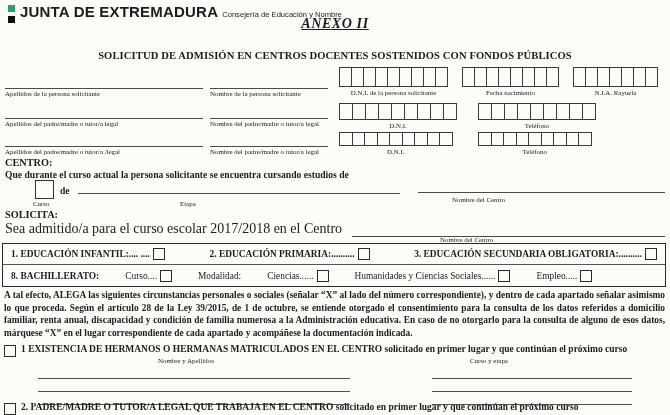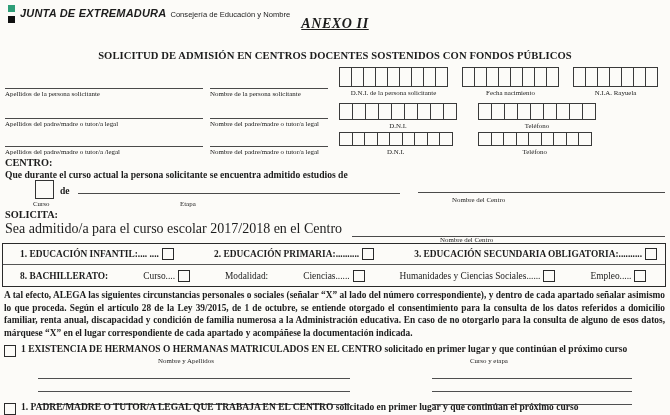--- a/index.html
+++ b/index.html
@@ -17,21 +17,21 @@
     color:var(--ink);
     overflow:hidden;
     box-shadow:0 0 4px rgba(0,0,0,.25);
   }
   
   .logo{position:absolute;left:8px;top:3px;display:flex;gap:5px;}
   .logo-squares{display:flex;flex-direction:column;gap:4px;padding-top:2px;}
   .sq{width:7px;height:7px;display:block;}
   .sq-green{background:var(--green);}
   .sq-black{background:#101010;}
-  .org-name{font-family:"Liberation Sans",sans-serif;font-weight:bold;font-size:11px;letter-spacing:.2px;line-height:12px;font-style:italic;}
+  .org-name{font-family:"Liberation Sans",sans-serif;font-weight:bold;font-size:15px;letter-spacing:.2px;line-height:12px;}
   .org-dept{font-family:"Liberation Sans",sans-serif;font-size:7.6px;margin-top:1px;color:#222;}
   .anexo-title{position:absolute;top:16px;left:0;right:0;text-align:center;
     font-weight:bold;font-size:14px;text-decoration:underline;letter-spacing:.6px;font-style:italic;}
   .subtitle{position:absolute;top:50px;left:0;right:0;text-align:center;font-weight:bold;font-size:10.6px;letter-spacing:.1px;}
 
   
   .wf{position:absolute;}
   .wf .wline{display:block;border-bottom:1.1px solid var(--line);height:12px;}
   .wf .wlbl{display:block;font-size:6.9px;margin-top:1px;color:#161616;}
 
@@ -54,21 +54,21 @@
 
   .solicita-row{position:absolute;left:5px;top:221px;right:5px;display:flex;align-items:flex-end;}
   .solicita-row .txt{font-weight:normal;font-size:14px;white-space:nowrap;}
   .solicita-row .grow-line{flex:1;border-bottom:1.1px solid var(--line);margin-left:10px;height:11px;}
 
   
   .levels-box{position:absolute;left:2px;top:243px;width:664px;height:44px;border:1.4px solid #2a2a2a;box-sizing:border-box;}
   .lv-row{display:flex;align-items:center;height:21px;padding:0 8px;justify-content:space-between;box-sizing:border-box;}
   .lv-row.sep{border-bottom:1px solid #555;}
   .lv-row.second{justify-content:flex-start;gap:26px;}
-  .ck-item{display:inline-flex;align-items:center;font-size:9.4px;white-space:nowrap;margin-left:9px;}
+  .ck-item{display:inline-flex;align-items:center;font-size:9.4px;white-space:nowrap;}
   .ck-item.b{font-weight:bold;}
   .ckbox{display:inline-block;width:10px;height:10px;border:1.2px solid #2a2a2a;margin-left:3px;background:transparent;}
 
   .alega{position:absolute;left:4px;top:289px;width:661px;font-weight:bold;font-size:9.35px;
     line-height:12.5px;text-align:justify;}
 
   
   .sect{position:absolute;left:4px;right:20px;display:flex;align-items:flex-start;gap:5px;}
   .sect .ckbox2{flex:0 0 auto;width:10px;height:10px;border:1.2px solid #2a2a2a;margin-top:1px;}
   .sect .stitle{font-size:9.5px;font-weight:bold;white-space:nowrap;}
@@ -211,21 +211,21 @@
         <span class="cell"></span>
         <span class="cell"></span>
         <span class="cell"></span>
         <span class="cell"></span>
         <span class="cell"></span>
       </span>
     <span class="blbl">Teléfono</span>
   </div>
 
   <div class="heading" style="top:157px;">CENTRO:</div>
-  <div class="stmt" style="top:169px;">Que durante el curso actual la persona solicitante se encuentra admitido estudios de</div>
+  <div class="stmt" style="top:169px;">Que durante el curso actual la persona solicitante se encuentra cursando estudios de</div>
 
   <div class="curso-box"></div>
   <div class="stmt" style="left:60px;top:185px;">de</div>
   <div class="hline" style="left:78px;top:180px;width:322px;height:13px;"></div>
   <div class="small-lbl" style="left:33px;top:200px;">Curso</div>
   <div class="small-lbl" style="left:180px;top:200px;">Etapa</div>
   <div class="hline" style="left:418px;top:179px;width:247px;height:13px;"></div>
   <div class="small-lbl" style="left:452px;top:196px;">Nombre del Centro</div>
 
   <div class="heading" style="top:209px;">SOLICITA:</div>
@@ -290,16 +290,16 @@
       <div class="fill-line"></div>
     </div>
   <div class="lines-col" style="left:432px;top:366px;width:200px;">
       <div class="fill-line"></div>
       <div class="fill-line"></div>
       <div class="fill-line"></div>
     </div>
 
   <div class="sect" style="top:402px;">
     <span class="ckbox2"></span>
-    <span class="stitle"><span>1. PADRE/MADRE O TUTOR/A LEGAL QUE TRABAJA EN EL CENTRO</span><span class="rest"> solicitado en primer lugar y que continúan el próximo curso</span></span>
+    <span class="stitle"><span>2. PADRE/MADRE O TUTOR/A LEGAL QUE TRABAJA EN EL CENTRO</span><span class="rest"> solicitado en primer lugar y que continúan el próximo curso</span></span>
   </div>
 
 </div>
 
 </body></html>

